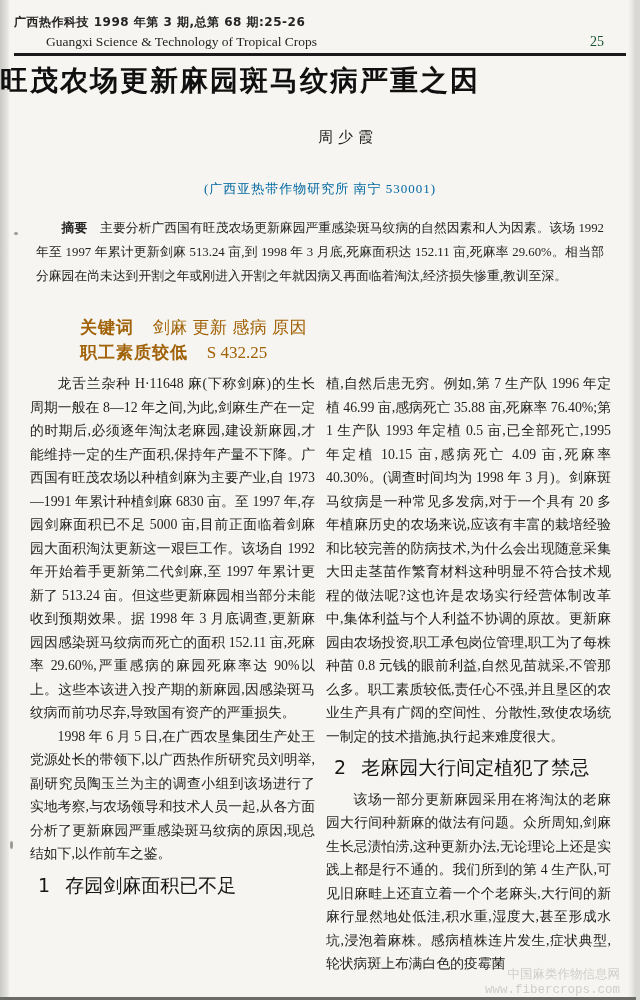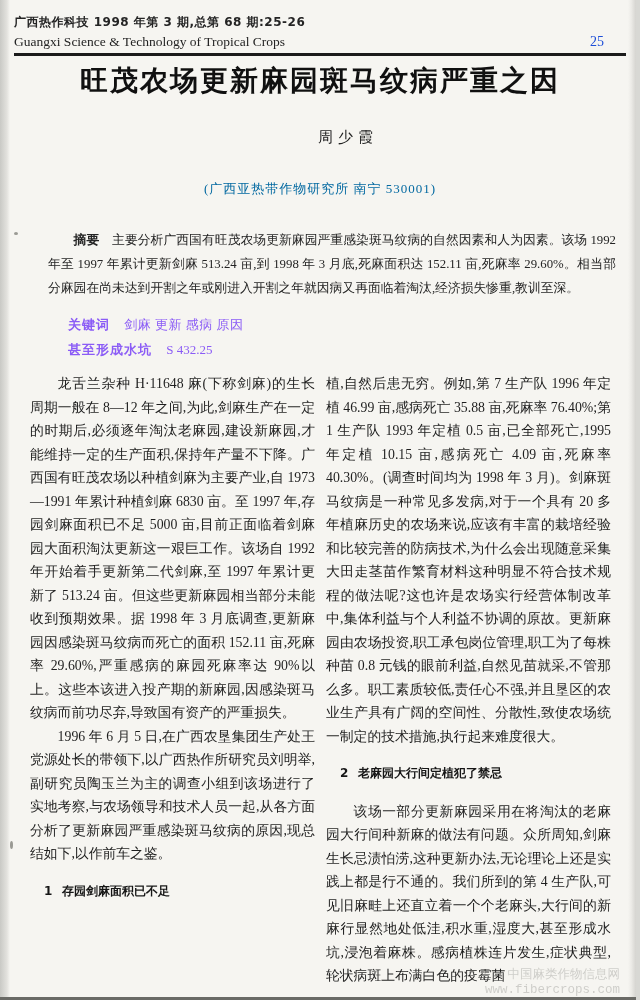--- a/index.html
+++ b/index.html
@@ -28,69 +28,68 @@
   .speck{position:absolute;background:#9a9a94;border-radius:50%;}
   .speck.s1{left:14px;top:232px;width:4px;height:3px;}
   .speck.s2{left:10px;top:841px;width:3px;height:8px;}
 
   header{position:absolute;left:14px;top:14px;width:612px;}
   .jcn{
     font-family:"DejaVu Sans","Liberation Sans",sans-serif;
     font-size:12px;font-weight:600;letter-spacing:.5px;color:#242424;
   }
   .jrow{display:flex;justify-content:space-between;align-items:flex-end;margin-top:3px;}
-  .jen{font-size:13.5px;color:#242424;}
-  .pagenum{font-size:14px;color:#1d4ed8;padding-right:22px;}
+  .jen{font-size:13.5px;color:#242424;margin-left:32px;}
+  .pagenum{font-size:14px;color:#14532d;padding-right:22px;}
   .rule{border-bottom:3.5px solid #1b1b1b;margin-top:3px;}
 
   h1{
     position:absolute;left:0;top:62px;width:640px;margin:0;
-    text-align:center;
     font-family:Liberation Serif, serif;
     font-size:28px;font-weight:bold;letter-spacing:2px;color:#101010;
   }
   .author{
     position:absolute;left:0;top:128px;width:640px;
     text-align:center;font-size:15px;letter-spacing:5px;color:#222;padding-left:28px;
   }
   .affil{
     position:absolute;left:0;top:180px;width:640px;
     text-align:center;font-size:13px;letter-spacing:1px;color:#0369a1;
   }
 
   .abstract{
-    position:absolute;left:36px;top:216px;width:568px;margin:12px;
+    position:absolute;left:36px;top:216px;width:568px;margin:0;
     font-size:12.8px;line-height:24px;text-align:justify;
     text-indent:2em;color:#242424;
   }
   .ab-label{
     font-family:"DejaVu Sans","Liberation Sans",sans-serif;
     font-weight:bold;margin-right:1em;
   }
-  .kw{position:absolute;left:68px;font-size:13px;color:#8b5cf6;}
+  .kw{position:absolute;left:80px;font-size:17px;color:#a16207;}
   .kw b{
     font-family:"DejaVu Sans","Liberation Sans",sans-serif;
     margin-right:1.1em;letter-spacing:1px;
   }
   .kw-row1{top:316px;}
   .kw-row2{top:341px;}
   .kw-terms{letter-spacing:.5px;}
 
   .col{
     position:absolute;top:372px;width:285px;
     font-size:13.8px;line-height:23.5px;text-align:justify;color:#1e1e1e;
   }
   .col-left{left:30px;}
   .col-right{left:326px;}
   .col p{margin:0;}
   .col p.indent{text-indent:2em;}
   .col h2{
-    margin:14px;font-size:12px;line-height:23.5px;
+    margin:8px;font-size:19px;line-height:23.5px;
     font-family:"DejaVu Sans","Liberation Sans",sans-serif;
-    font-weight:bold;color:#161616;
+    font-weight:normal;color:#161616;
   }
   .col h2 .hsp{margin-left:.8em;}
 
   .watermark{
     position:absolute;right:16px;bottom:2px;
     text-align:right;color:#aeaeaa;opacity:.55;
     font-size:12.5px;line-height:15px;
     font-family:Liberation Mono, monospace;
     pointer-events:none;
   }
@@ -120,26 +119,26 @@
 
   <div class="affil">(广西亚热带作物研究所  南宁  530001)</div>
 
   <p class="abstract"><b class="ab-label">摘要</b><span>主要分析广西国有旺茂农场更新麻园严重感染斑马纹病的自然因素和人为因素。该场 1992 年至 1997 年累计更新剑麻 513.24 亩,到 1998 年 3 月底,死麻面积达 152.11 亩,死麻率 29.60%。相当部分麻园在尚未达到开割之年或刚进入开割之年就因病又再面临着淘汰,经济损失惨重,教训至深。</span></p>
 
   <div class="kw kw-row1">
     <b>关键词</b><span class="kw-terms">剑麻  更新  感病  原因</span>
   </div>
 
   <div class="kw kw-row2">
-    <b>甚至形成水坑</b><span>S 432.25</span>
+    <b>职工素质较低</b><span>S 432.25</span>
   </div>
 
   <section class="col col-left">
     <p class="indent">龙舌兰杂种 H·11648 麻(下称剑麻)的生长周期一般在 8—12 年之间,为此,剑麻生产在一定的时期后,必须逐年淘汰老麻园,建设新麻园,才能维持一定的生产面积,保持年产量不下降。广西国有旺茂农场以种植剑麻为主要产业,自 1973—1991 年累计种植剑麻 6830 亩。至 1997 年,存园剑麻面积已不足 5000 亩,目前正面临着剑麻园大面积淘汰更新这一艰巨工作。该场自 1992 年开始着手更新第二代剑麻,至 1997 年累计更新了 513.24 亩。但这些更新麻园相当部分未能收到预期效果。据 1998 年 3 月底调查,更新麻园因感染斑马纹病而死亡的面积 152.11 亩,死麻率 29.60%,严重感病的麻园死麻率达 90%以上。这些本该进入投产期的新麻园,因感染斑马纹病而前功尽弃,导致国有资产的严重损失。</p>
-    <p class="indent">1996 年 6 月 5 日,在广西农垦集团生产处王党源处长的带领下,以广西热作所研究员刘明举,副研究员陶玉兰为主的调查小组到该场进行了实地考察,与农场领导和技术人员一起,从各方面分析了更新麻园严重感染斑马纹病的原因,现总结如下,以作前车之鉴。</p>
+    <p class="indent">1998 年 6 月 5 日,在广西农垦集团生产处王党源处长的带领下,以广西热作所研究员刘明举,副研究员陶玉兰为主的调查小组到该场进行了实地考察,与农场领导和技术人员一起,从各方面分析了更新麻园严重感染斑马纹病的原因,现总结如下,以作前车之鉴。</p>
     <h2><span>1</span><span class="hsp">存园剑麻面积已不足</span></h2>
   </section>
 
   <section class="col col-right">
     <p>植,自然后患无穷。例如,第 7 生产队 1996 年定植 46.99 亩,感病死亡 35.88 亩,死麻率 76.40%;第 1 生产队 1993 年定植 0.5 亩,已全部死亡,1995 年定植 10.15 亩,感病死亡 4.09 亩,死麻率 40.30%。(调查时间均为 1998 年 3 月)。剑麻斑马纹病是一种常见多发病,对于一个具有 20 多年植麻历史的农场来说,应该有丰富的栽培经验和比较完善的防病技术,为什么会出现随意采集大田走茎苗作繁育材料这种明显不符合技术规程的做法呢?这也许是农场实行经营体制改革中,集体利益与个人利益不协调的原故。更新麻园由农场投资,职工承包岗位管理,职工为了每株种苗 0.8 元钱的眼前利益,自然见苗就采,不管那么多。职工素质较低,责任心不强,并且垦区的农业生产具有广阔的空间性、分散性,致使农场统一制定的技术措施,执行起来难度很大。</p>
     <h2><span>2</span><span class="hsp">老麻园大行间定植犯了禁忌</span></h2>
     <p class="indent">该场一部分更新麻园采用在将淘汰的老麻园大行间种新麻的做法有问题。众所周知,剑麻生长忌渍怕涝,这种更新办法,无论理论上还是实践上都是行不通的。我们所到的第 4 生产队,可见旧麻畦上还直立着一个个老麻头,大行间的新麻行显然地处低洼,积水重,湿度大,甚至形成水坑,浸泡着麻株。感病植株连片发生,症状典型,轮状病斑上布满白色的疫霉菌</p>
   </section>
 
   <div class="watermark">

